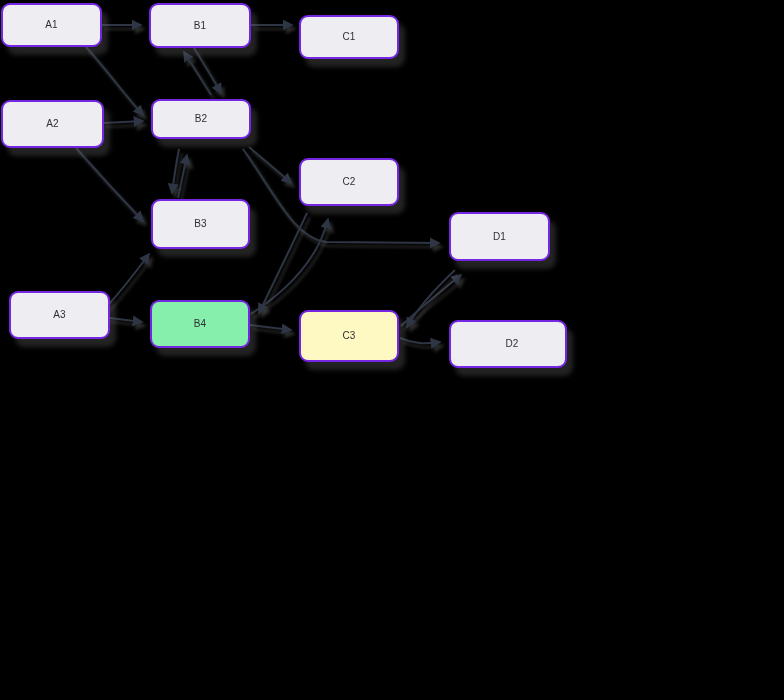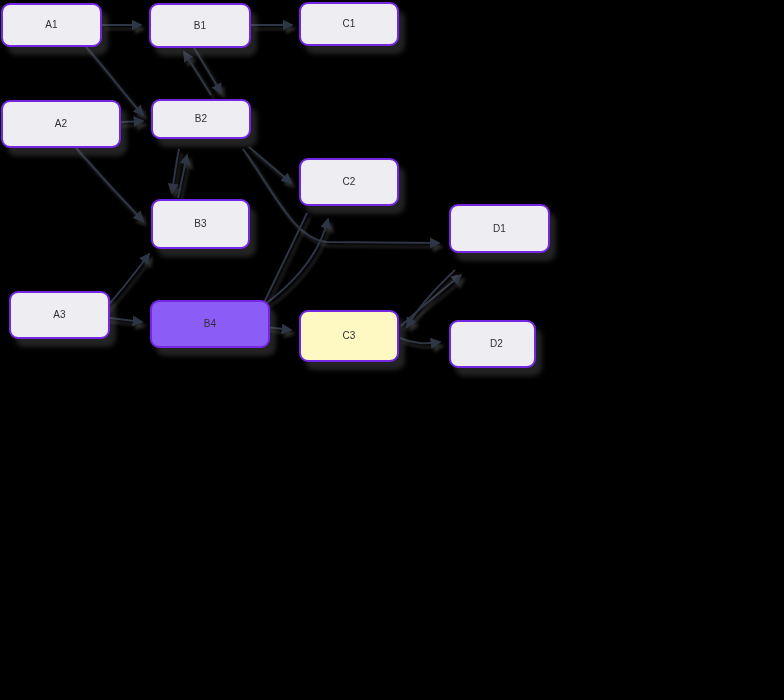--- a/index.html
+++ b/index.html
@@ -73,44 +73,44 @@
         <path class="edge" d="M400,338 C414,344 425,344 440,342" stroke="#2e3544" marker-end="url(#arrowhead)"></path>
       </g>
   </svg>
   <div id="node-layer">
       <div class="node" style="left: 1px; top: 3px; width: 101px; height: 44px; background: rgb(237, 237, 242); border-color: rgb(117, 38, 227);">
         <span class="node-label" style="color: rgb(47, 47, 51);">A1</span>
       </div>
       <div class="node" style="left: 149px; top: 3px; width: 102px; height: 45px; background: rgb(237, 237, 242); border-color: rgb(117, 38, 227);">
         <span class="node-label" style="color: rgb(47, 47, 51);">B1</span>
       </div>
-      <div class="node" style="left: 299px; top: 2px; width: 100px; height: 44px; background: rgb(237, 237, 242); border-color: rgb(117, 38, 227);">
+      <div class="node" style="left: 299px; top: 15px; width: 100px; height: 44px; background: rgb(237, 237, 242); border-color: rgb(117, 38, 227);">
         <span class="node-label" style="color: rgb(47, 47, 51);">C1</span>
       </div>
-      <div class="node" style="left: 1px; top: 100px; width: 120px; height: 48px; background: rgb(237, 237, 242); border-color: rgb(117, 38, 227);">
+      <div class="node" style="left: 1px; top: 100px; width: 103px; height: 48px; background: rgb(237, 237, 242); border-color: rgb(117, 38, 227);">
         <span class="node-label" style="color: rgb(47, 47, 51);">A2</span>
       </div>
       <div class="node" style="left: 151px; top: 99px; width: 100px; height: 40px; background: rgb(237, 237, 242); border-color: rgb(117, 38, 227);">
         <span class="node-label" style="color: rgb(47, 47, 51);">B2</span>
       </div>
       <div class="node" style="left: 299px; top: 158px; width: 100px; height: 48px; background: rgb(237, 237, 242); border-color: rgb(117, 38, 227);">
         <span class="node-label" style="color: rgb(47, 47, 51);">C2</span>
       </div>
       <div class="node" style="left: 151px; top: 199px; width: 99px; height: 50px; background: rgb(237, 237, 242); border-color: rgb(117, 38, 227);">
         <span class="node-label" style="color: rgb(47, 47, 51);">B3</span>
       </div>
-      <div class="node" style="left: 449px; top: 204px; width: 101px; height: 49px; background: rgb(237, 237, 242); border-color: rgb(117, 38, 227);">
+      <div class="node" style="left: 449px; top: 212px; width: 101px; height: 49px; background: rgb(237, 237, 242); border-color: rgb(117, 38, 227);">
         <span class="node-label" style="color: rgb(47, 47, 51);">D1</span>
       </div>
       <div class="node" style="left: 9px; top: 291px; width: 101px; height: 48px; background: rgb(237, 237, 242); border-color: rgb(117, 38, 227);">
         <span class="node-label" style="color: rgb(47, 47, 51);">A3</span>
       </div>
-      <div class="node" style="left: 150px; top: 300px; width: 120px; height: 48px; background: #8b5cf6; border-color: rgb(117, 38, 227);">
+      <div class="node" style="left: 150px; top: 300px; width: 100px; height: 48px; background: #86efac; border-color: rgb(117, 38, 227);">
         <span class="node-label" style="color: rgb(47, 47, 51);">B4</span>
       </div>
       <div class="node" style="left: 299px; top: 310px; width: 100px; height: 52px; background: #fef9c3; border-color: rgb(117, 38, 227);">
         <span class="node-label" style="color: rgb(47, 47, 51);">C3</span>
       </div>
-      <div class="node" style="left: 449px; top: 320px; width: 87px; height: 48px; background: rgb(237, 237, 242); border-color: rgb(117, 38, 227); padding-left: 8px;">
+      <div class="node" style="left: 449px; top: 320px; width: 118px; height: 48px; background: rgb(237, 237, 242); border-color: rgb(117, 38, 227); padding-left: 8px;">
         <span class="node-label" style="color: rgb(47, 47, 51);">D2</span>
       </div>
     </div>
 </div>
 
 </body></html>

